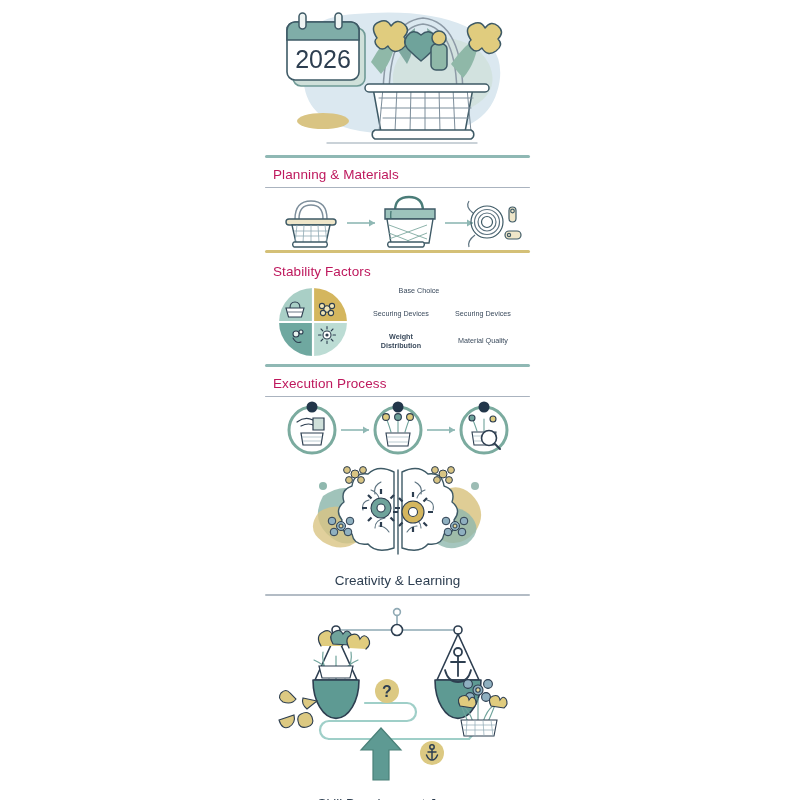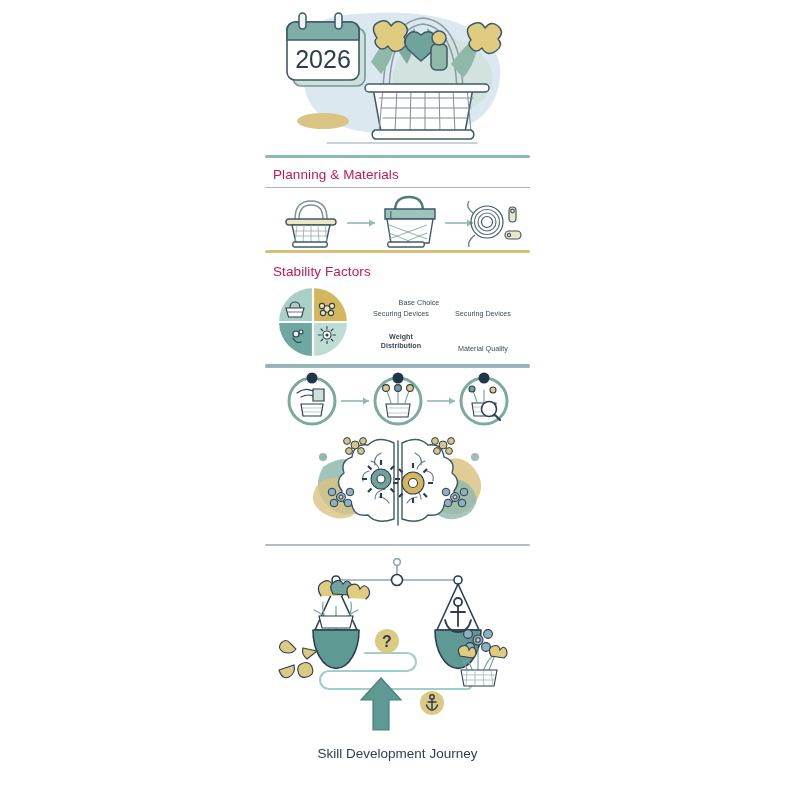--- a/index.html
+++ b/index.html
@@ -207,32 +207,33 @@
             <g>
               <circle cx="50" cy="49" r="4" fill="#ffffff"></circle>
               <circle cx="50" cy="49" r="1.6" fill="#2d3e50" stroke="none"></circle>
               <path d="M50 43 v-2.5M50 55 v2.5M44 49 h-2.5M56 49 h2.5M45.8 44.8 l-1.8 -1.8M54.2 53.2 l1.8 1.8M54.2 44.8 l1.8 -1.8M45.8 53.2 l-1.8 1.8"></path>
             </g>
           </g>
         </svg>
       </div>
 
       <div id="factors">
-        <div class="fl small-label" style="left:18px;top:18px;width:80px;">Base Choice</div>
+        <div class="fl small-label" style="left:18px;top:6px;width:80px;">Base Choice</div>
         <div class="fl small-label" style="left:0px;top:29px;width:80px;">Securing Devices</div>
         <div class="fl small-label" style="left:80px;top:29px;width:84px;">Securing Devices</div>
         <div class="fl small-label" style="left:8px;top:52px;width:64px;font-weight:bold;">Weight Distribution</div>
-        <div class="fl small-label" style="left:80px;top:64px;width:84px;text-align:center;">Material Quality</div>
+        <div class="fl small-label" style="left:80px;top:56px;width:84px;text-align:center;">Material Quality</div>
       </div>
     </div>
   </div>
 
   <div class="hr hr-teal" style="margin-top:6px;"></div>
 
   <div>
+    <div class="sec-title">Execution Process</div>
     <div class="hr hr-thin"></div>
 
     <div id="execution-figure" class="row">
       <svg width="230" height="60" viewBox="0 0 230 60">
         <g>
           <circle cx="29" cy="32" r="23" fill="#ffffff" stroke="#7bab9f" stroke-width="3"></circle>
           <circle cx="29" cy="9" r="5.5" fill="#22364a"></circle>
           <g fill="none" stroke="#2d3e50" stroke-width="1.2" stroke-linecap="round">
             <path d="M14 24 q8 -6 16 -2 q5 3 10 0"></path>
             <path d="M18 28 q8 -4 14 0"></path>
@@ -346,20 +347,21 @@
             <circle cx="153" cy="61" r="3.8"></circle>
             <circle cx="171" cy="61" r="3.8"></circle>
           <circle cx="155" cy="72" r="3.8"></circle>
             <circle cx="169" cy="72" r="3.8"></circle>
           <circle cx="162" cy="66" r="2" fill="#e6d89a"></circle>
         </g>
       </g>
     </svg>
   </div>
 
+  <div class="caption">Creativity &amp; Learning</div>
   <div class="hr hr-grey" style="margin-top:6px;"></div>
 
   <div id="journey">
     <svg width="265" height="185" viewBox="0 0 265 185" style="margin-top:6px;">
 
       <g fill="none" stroke="#2d3e50" stroke-width="1.6" stroke-linecap="round" stroke-linejoin="round">
         <path d="M132 14 v10" stroke="#8fa9b4"></path>
         <circle cx="132" cy="10" r="3.4" fill="#ffffff" stroke="#8fa9b4"></circle>
         <path d="M70 28 h124" stroke="#8fa9b4"></path>
         <circle cx="132" cy="28" r="5.5" fill="#ffffff" stroke="#2d3e50"></circle>

